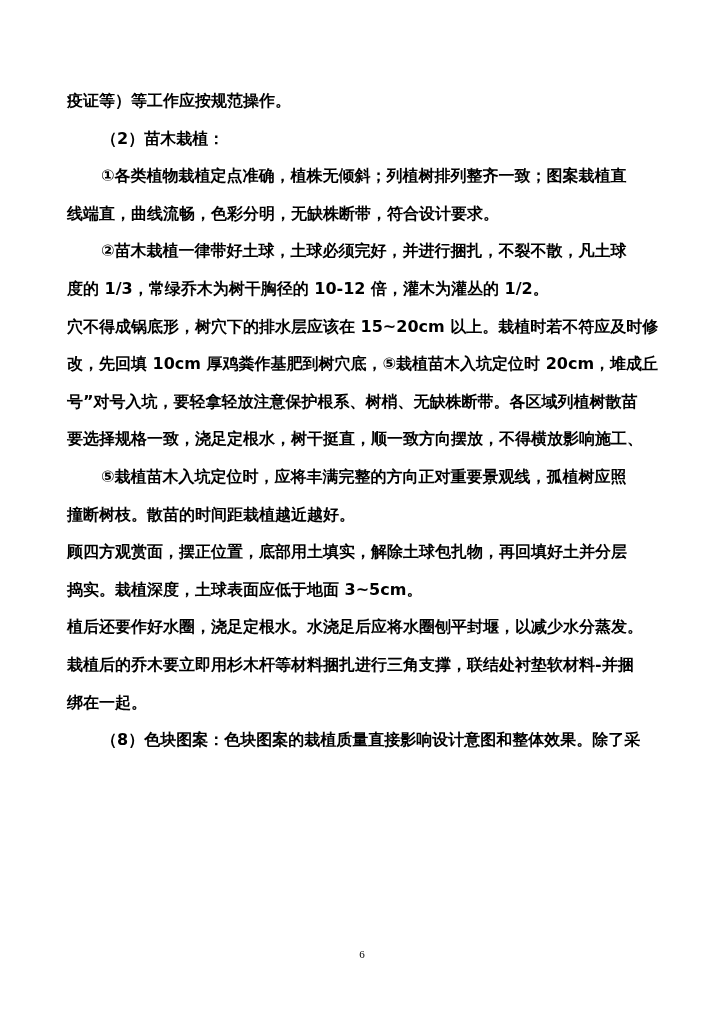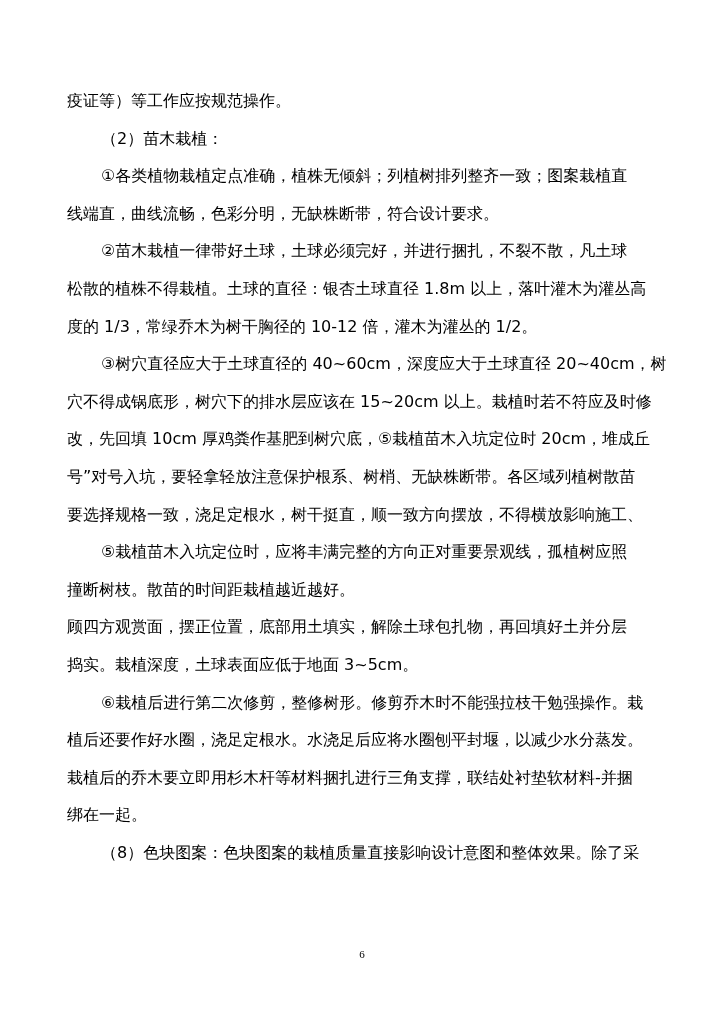--- a/index.html
+++ b/index.html
@@ -3,46 +3,43 @@
 <meta charset="utf-8">
 <style>
   html, body { margin: 0; padding: 0; background: #ffffff; }
   body { width: 724px; height: 1024px; position: relative; overflow: hidden; }
   .page {
     position: absolute; left: 67px; top: 82px; width: 602px;
     font-family: "DejaVu Sans", "Liberation Sans", sans-serif;
     font-size: 16px; color: #000; line-height: 37.6px;
   }
   .indent { text-indent: 34px; }
-  .line { display: block; height: 37.6px; white-space: nowrap; overflow: visible; }
+  .line { display: block; height: 37.6px; white-space: nowrap; overflow: visible; font-weight: bold; }
   .page-number {
     position: absolute; left: 0; width: 724px; top: 948px; text-align: center;
     font-family: "Liberation Serif", serif; font-size: 11px; color: #000;
   }
 </style>
 </head>
 <body>
 
 <div class="page">
   <span class="line">疫证等）等工作应按规范操作。</span>
   <span class="line indent">（2）苗木栽植：</span>
   <span class="line indent">①各类植物栽植定点准确，植株无倾斜；列植树排列整齐一致；图案栽植直</span>
   <span class="line">线端直，曲线流畅，色彩分明，无缺株断带，符合设计要求。</span>
   <span class="line indent">②苗木栽植一律带好土球，土球必须完好，并进行捆扎，不裂不散，凡土球</span>
-  <span class="line">松散的植株不得栽植。土球的直径：银杏土球直径 1.8m 以上，落叶灌木为灌丛高</span>
   <span class="line">度的 1/3，常绿乔木为树干胸径的 10-12 倍，灌木为灌丛的 1/2。</span>
-  <span class="line indent">③树穴直径应大于土球直径的 40~60cm，深度应大于土球直径 20~40cm，树</span>
   <span class="line">穴不得成锅底形，树穴下的排水层应该在 15~20cm 以上。栽植时若不符应及时修</span>
   <span class="line">改，先回填 10cm 厚鸡粪作基肥到树穴底，⑤栽植苗木入坑定位时 20cm，堆成丘</span>
   <span class="line">号”对号入坑，要轻拿轻放注意保护根系、树梢、无缺株断带。各区域列植树散苗</span>
   <span class="line">要选择规格一致，浇足定根水，树干挺直，顺一致方向摆放，不得横放影响施工、</span>
   <span class="line indent">⑤栽植苗木入坑定位时，应将丰满完整的方向正对重要景观线，孤植树应照</span>
   <span class="line">撞断树枝。散苗的时间距栽植越近越好。</span>
   <span class="line">顾四方观赏面，摆正位置，底部用土填实，解除土球包扎物，再回填好土并分层</span>
   <span class="line">捣实。栽植深度，土球表面应低于地面 3~5cm。</span>
-  <span class="line indent">⑥栽植后进行第二次修剪，整修树形。修剪乔木时不能强拉枝干勉强操作。栽</span>
   <span class="line">植后还要作好水圈，浇足定根水。水浇足后应将水圈刨平封堰，以减少水分蒸发。</span>
   <span class="line">栽植后的乔木要立即用杉木杆等材料捆扎进行三角支撑，联结处衬垫软材料-并捆</span>
   <span class="line">绑在一起。</span>
   <span class="line indent">（8）色块图案：色块图案的栽植质量直接影响设计意图和整体效果。除了采</span>
 </div>
 
 <div class="page-number">6</div>
 
 </body></html>

